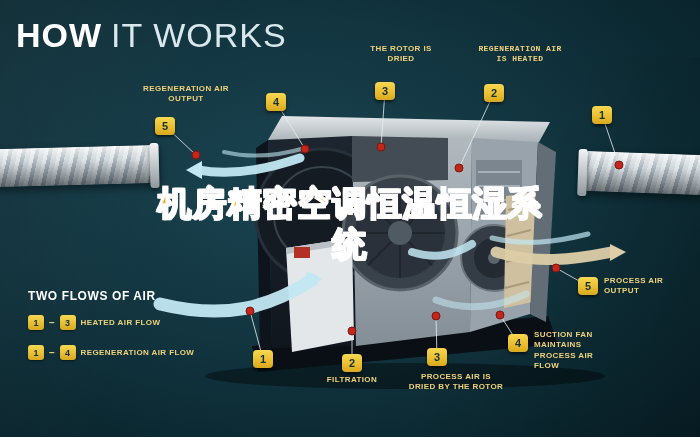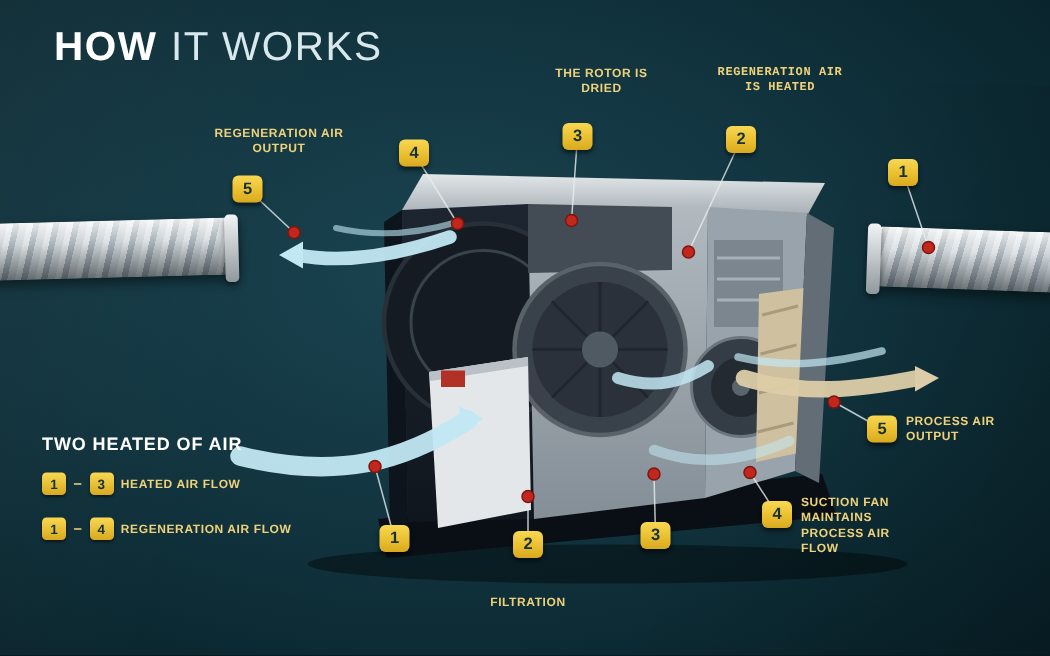--- a/index.html
+++ b/index.html
@@ -10,21 +10,21 @@
       radial-gradient(ellipse at 42% 42%, #1a4450 0%, #123540 45%, #0c2a33 72%, #081f27 100%);
   }
   .beam{position:absolute;pointer-events:none;}
   .beam1{left:-120px;top:-80px;width:500px;height:600px;
     background:linear-gradient(115deg, rgba(255,255,255,0.06), rgba(255,255,255,0) 55%);
     transform:rotate(-8deg);}
   .beam2{right:-100px;bottom:-120px;width:520px;height:500px;
     background:linear-gradient(295deg, rgba(0,0,0,0.25), rgba(0,0,0,0) 60%);}
 
   
-  .title{position:absolute;left:36px;top:16px;z-index:6;letter-spacing:1px;font-size:27px;color:#ffffff;text-align:center;}
+  .title{position:absolute;left:16px;top:16px;z-index:6;letter-spacing:1px;font-size:34px;color:#ffffff;text-align:center;}
   .title .bold{font-weight:800;}
   .title .light{font-weight:300;color:#d9e8ec;margin-left:9px;}
 
   
   .duct{
     position:absolute;z-index:1;
     background:
       linear-gradient(180deg, rgba(255,255,255,0.75) 0%, rgba(200,210,215,0.25) 38%, rgba(10,20,26,0.55) 100%),
       repeating-linear-gradient(104deg, #e3e7e9 0 4px, #9fa9af 4px 8px, #ced4d8 8px 13px);
     box-shadow:0 4px 8px rgba(0,0,0,0.45);
@@ -222,35 +222,40 @@
   <div class="badge" style="left:484px;top:84px;">2</div>
 
   <div class="badge" style="left:592px;top:106px;">1</div>
 
   <div class="badge" style="left:578px;top:277px;">5</div>
   <div class="co-label ta-left" style="left:604px;top:276px;width:70px;">PROCESS AIR OUTPUT</div>
 
   <div class="badge" style="left:253px;top:350px;">1</div>
 
   <div class="badge" style="left:342px;top:354px;">2</div>
-  <div class="co-label" style="left:317px;top:397px;width:70px;">FILTRATION</div>
+  <div class="co-label" style="left:317px;top:375px;width:70px;">FILTRATION</div>
 
   <div class="badge" style="left:427px;top:348px;">3</div>
+  <div class="co-label" style="left:408px;top:372px;width:96px;">PROCESS AIR IS DRIED BY THE ROTOR</div>
 
   <div class="badge" style="left:508px;top:334px;">4</div>
   <div class="co-label ta-left" style="left:534px;top:330px;width:80px;">SUCTION FAN MAINTAINS PROCESS AIR FLOW</div>
 
-  <div class="legend-heading">TWO HEATED OF AIR</div>
+  <div class="legend-heading">TWO FLOWS OF AIR</div>
   <div class="legend-row r1">
     <span class="badge-sm">1</span>
     <span class="legend-dash">–</span>
     <span class="badge-sm">3</span>
     <span class="legend-label">HEATED AIR FLOW</span>
   </div>
   <div class="legend-row r2">
     <span class="badge-sm">1</span>
     <span class="legend-dash">–</span>
     <span class="badge-sm">4</span>
     <span class="legend-label">REGENERATION AIR FLOW</span>
   </div>
 
+  <div class="watermark">
+    <div>机房精密空调恒温恒湿系</div>
+    <div>统</div>
+  </div>
 
 </div>
 
 </body></html>

